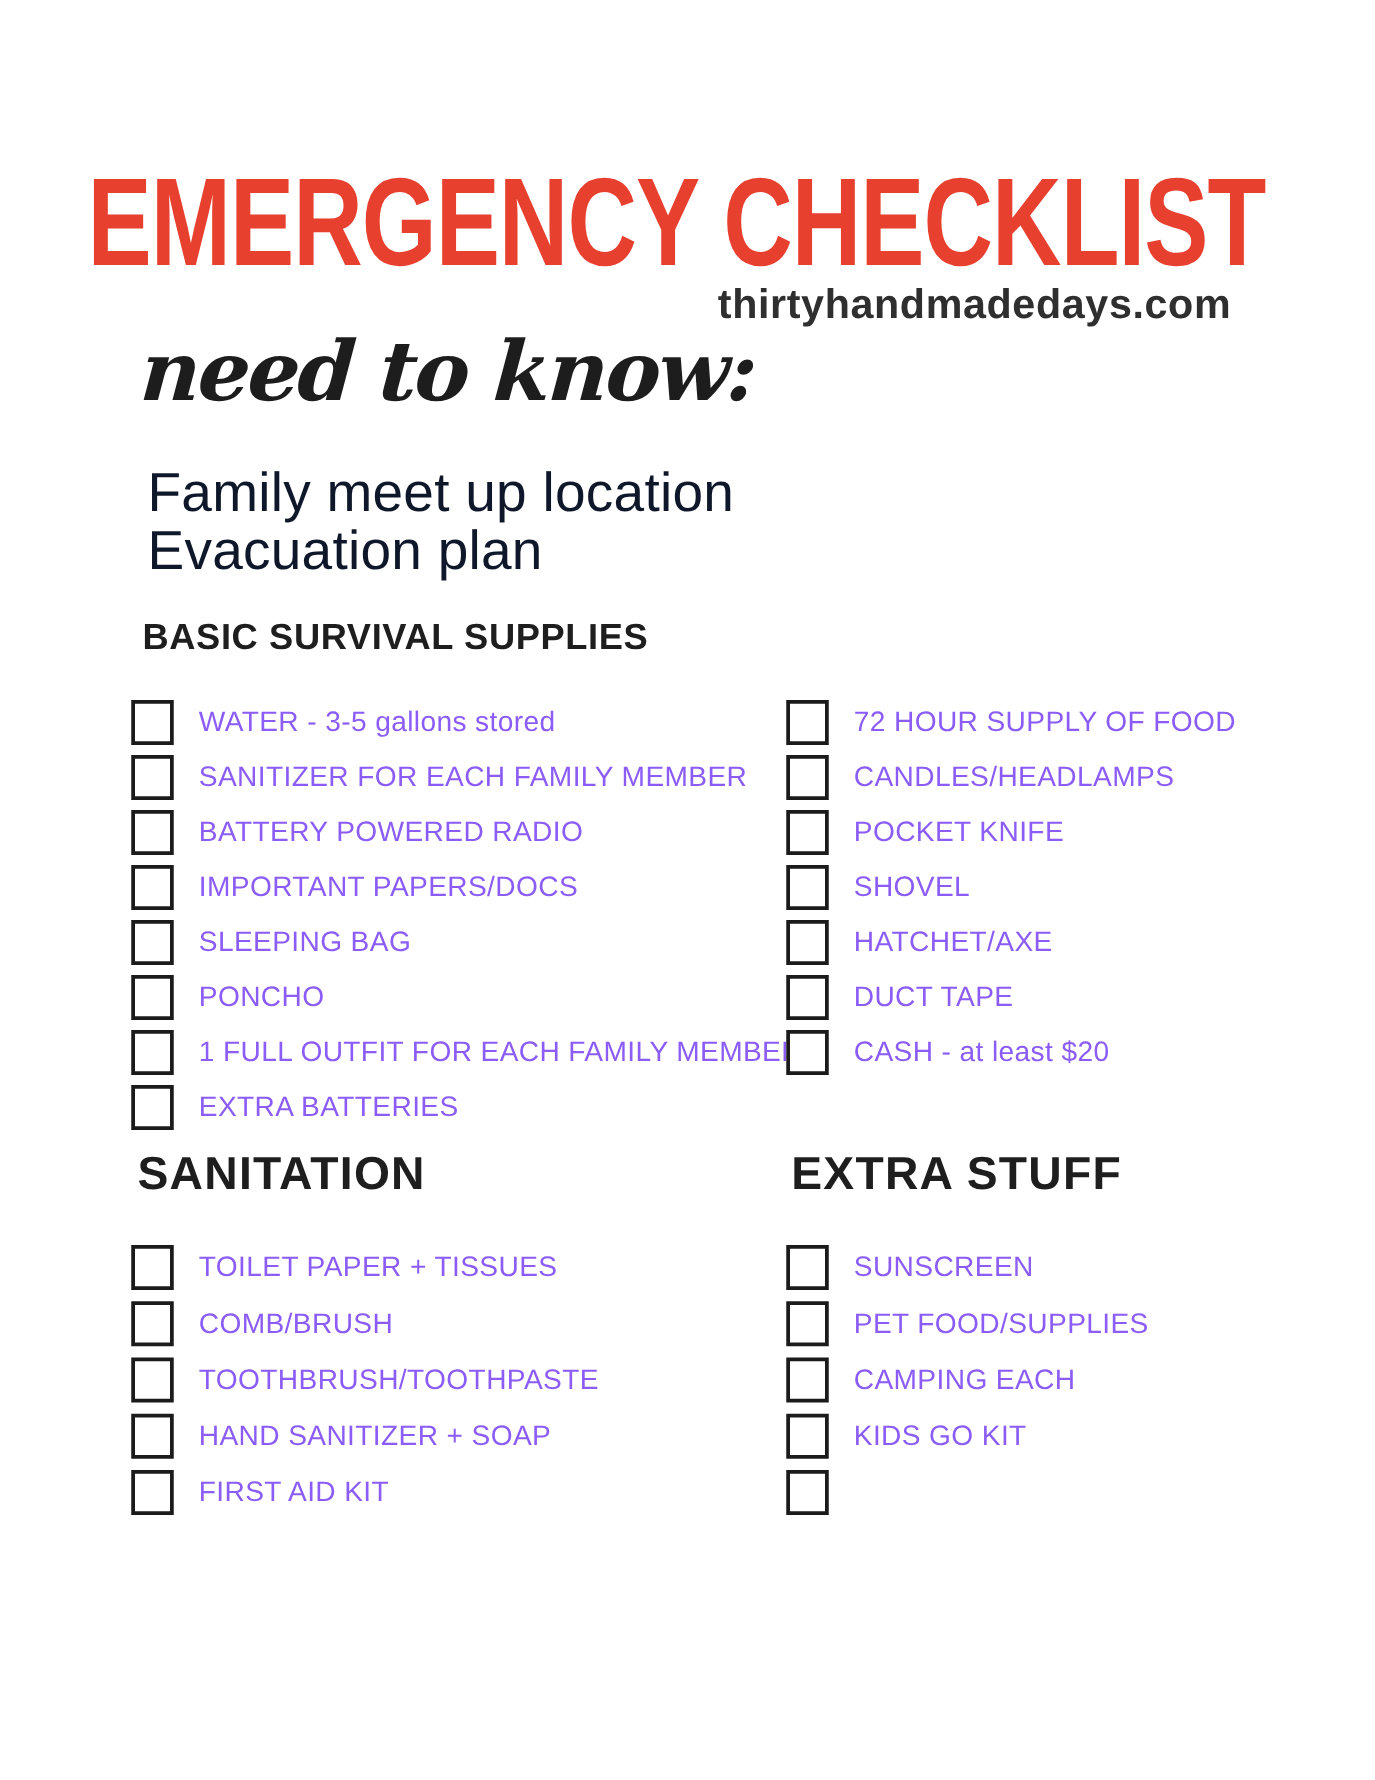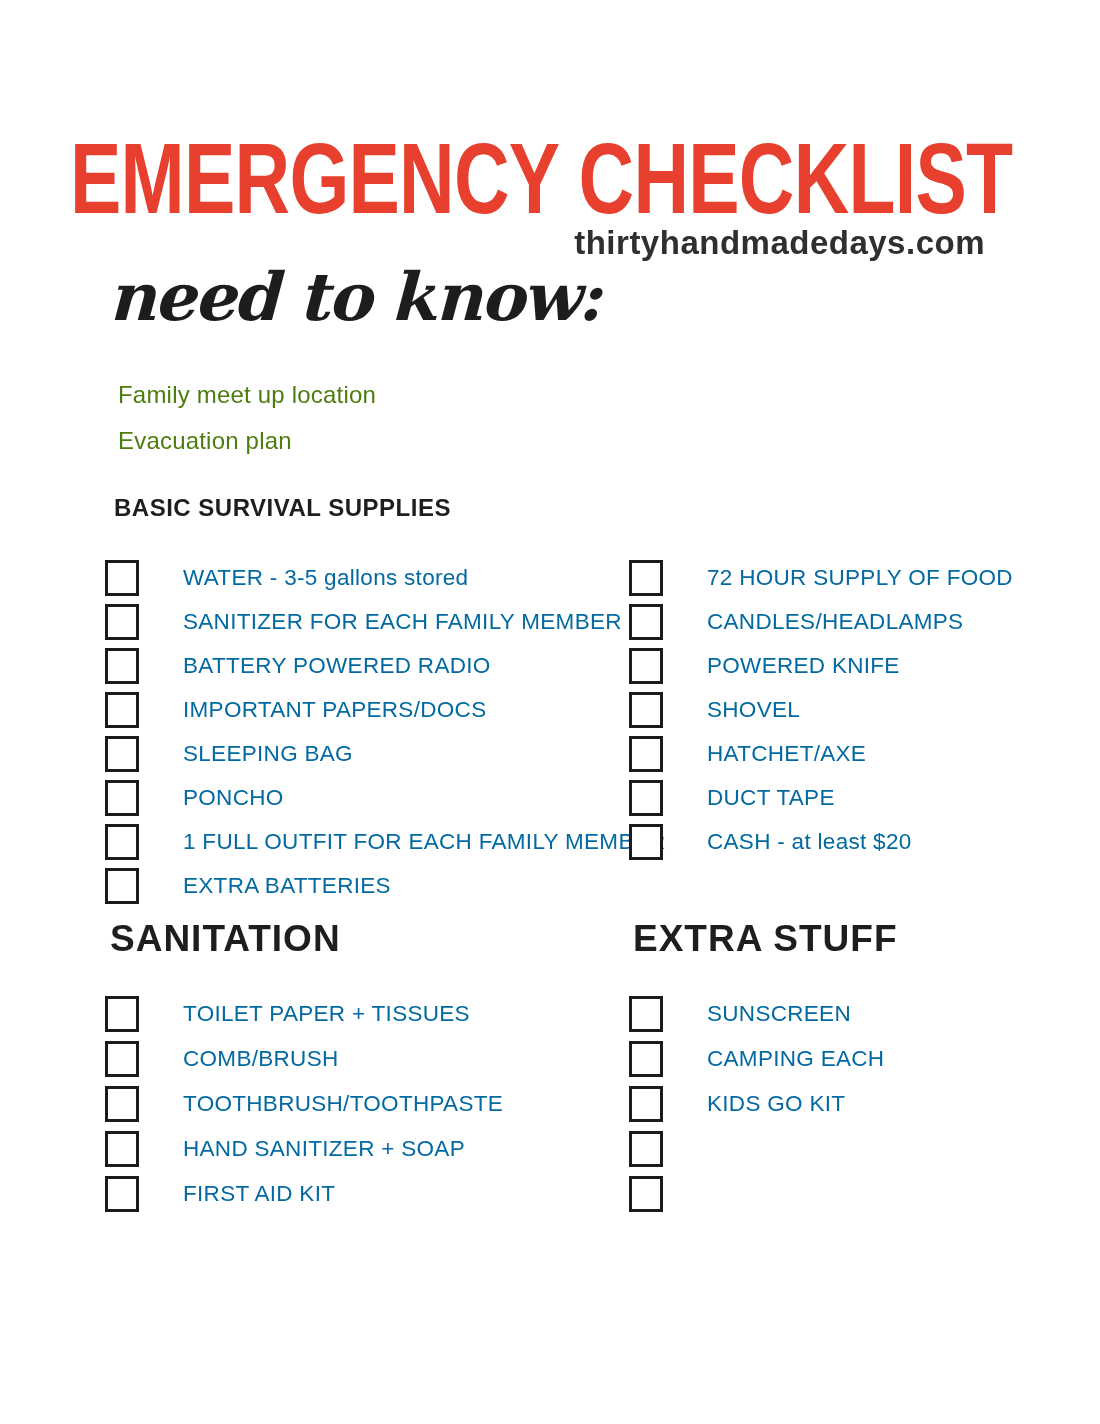--- a/index.html
+++ b/index.html
@@ -32,30 +32,30 @@
     position:absolute; left:110px; top:258px;
     margin:0;
     font-family:"DejaVu Serif", serif;
     font-style:italic; font-weight:bold;
     font-size:66px; color:#1d1d1d;
     letter-spacing:-2px;
     transform:skewX(-4deg); transform-origin:left bottom;
   }
   .ntk-lines {
     position:absolute; left:118px; top:372px;
-    font-size:24px; line-height:46px; color:#4d7c0f;
+    font-size:44px; line-height:46px; color:#0f172a;
     letter-spacing:0.2px;
   }
 
   
   .sec-heading {
     position:absolute; margin:0;
     font-weight:bold; color:#1e1e1e; white-space:nowrap;
   }
-  .h-basic { left:114px; top:494px; font-size:24px; letter-spacing:0.5px; }
+  .h-basic { left:114px; top:494px; font-size:29px; letter-spacing:0.5px; }
   .h-sanitation { left:110px; top:918px; font-size:37px; letter-spacing:1px; }
   .h-extra { left:633px; top:918px; font-size:37px; letter-spacing:1px; }
 
   
   .col { position:absolute; }
   .col-bs-left  { left:105px; top:556px; }
   .col-bs-right { left:629px; top:556px; }
   .col-san      { left:105px; top:991px; }
   .col-extra    { left:629px; top:991px; }
 
@@ -63,22 +63,22 @@
   .col-san .row, .col-extra .row { height:45px; }
 
   .cb {
     flex:0 0 auto;
     width:28px; height:30px;
     border:3px solid #1b1b1b;
     background:#ffffff;
     margin-right:20px;
   }
   .lbl {
-    font-size:22.5px; color:#0369a1;
-    letter-spacing:0.3px; white-space:nowrap;margin-left:24px;
+    font-size:22.5px; color:#8b5cf6;
+    letter-spacing:0.3px; white-space:nowrap;
   }
 </style>
 </head>
 <body>
 
 <div class="page">
 
   <h1 class="title">EMERGENCY CHECKLIST</h1>
   <div class="website">thirtyhandmadedays.com</div>
 
@@ -129,21 +129,21 @@
     <div class="row">
       <span class="cb"></span>
       <span class="lbl">72 HOUR SUPPLY OF FOOD</span>
     </div>
     <div class="row">
       <span class="cb"></span>
       <span class="lbl">CANDLES/HEADLAMPS</span>
     </div>
     <div class="row">
       <span class="cb"></span>
-      <span class="lbl">POWERED KNIFE</span>
+      <span class="lbl">POCKET KNIFE</span>
     </div>
     <div class="row">
       <span class="cb"></span>
       <span class="lbl">SHOVEL</span>
     </div>
     <div class="row">
       <span class="cb"></span>
       <span class="lbl">HATCHET/AXE</span>
     </div>
     <div class="row">
@@ -186,20 +186,24 @@
     </div>
   </div>
 
   <div class="col col-extra">
     <div class="row">
       <span class="cb"></span>
       <span class="lbl">SUNSCREEN</span>
     </div>
     <div class="row">
       <span class="cb"></span>
+      <span class="lbl">PET FOOD/SUPPLIES</span>
+    </div>
+    <div class="row">
+      <span class="cb"></span>
       <span class="lbl">CAMPING EACH</span>
     </div>
     <div class="row">
       <span class="cb"></span>
       <span class="lbl">KIDS GO KIT</span>
     </div>
     <div class="row">
       <span class="cb"></span>
       <span class="lbl"></span>
     </div>

